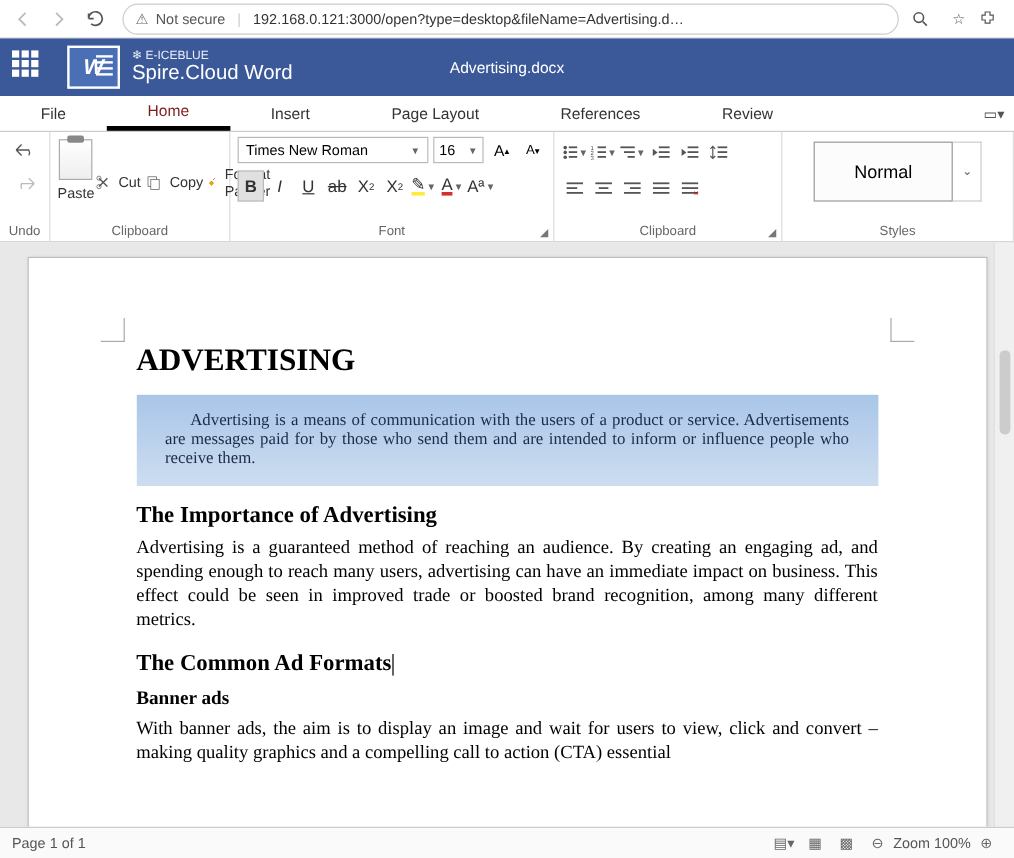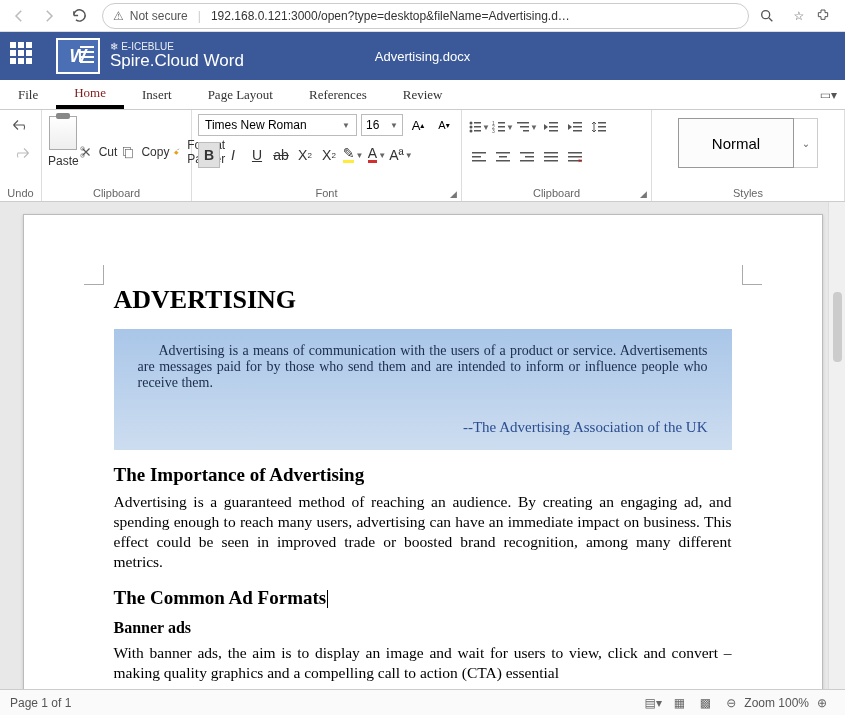--- a/index.html
+++ b/index.html
@@ -19,21 +19,21 @@
   .word-logo { width: 44px; height: 36px; border: 2px solid #fff; background: #4a6fb5; margin-right: 10px; display: flex; align-items: center; justify-content: center; position: relative; }
   .word-logo .W { font-weight: bold; font-size: 18px; color: #fff; font-style: italic; }
   .word-logo .lines { position: absolute; right: 4px; top: 6px; display: flex; flex-direction: column; gap: 3px; }
   .word-logo .lines span { width: 14px; height: 2px; background: #fff; }
   .brand-text { line-height: 1.1; }
   .brand-text .sub { font-size: 10px; opacity: .9; }
   .brand-text .main { font-size: 17px; }
   .doc-title-center { position: absolute; left: 0; right: 0; text-align: center; font-size: 13px; pointer-events: none; }
 
   .menu-bar { height: 30px; background: #fff; display: flex; align-items: center; border-bottom: 1px solid #ccc; position: relative; }
-  .menu-item { padding: 0 18px; height: 100%; display: flex; align-items: center; color: #333; font-size: 13px; font-family: Liberation Serif, serif; }
+  .menu-item { padding: 0 34px; height: 100%; display: flex; align-items: center; color: #333; font-size: 13px; }
   .menu-item.active { color: #7f1d1d; border-bottom: 4px solid #000000; }
   .menu-end { position: absolute; right: 8px; color: #555; }
 
   .ribbon { height: 92px; display: flex; border-bottom: 1px solid #ccc; background: #fff; }
   .ribbon-group { border-right: 1px solid #ddd; display: flex; flex-direction: column; padding: 4px 6px 0 6px; position: relative; }
   .ribbon-group .label { text-align: center; font-size: 11px; color: #666; padding-bottom: 2px; margin-top: auto; }
   .ribbon-group .launcher { position: absolute; right: 4px; bottom: 2px; font-size: 9px; color: #777; }
   .ribbon-undo { width: 42px; align-items: center; justify-content: flex-start; gap: 8px; }
   .ribbon-undo svg { width: 18px; height: 14px; }
 
@@ -365,21 +365,20 @@
 </div>
 
 <div class="canvas-wrap">
   <div class="scroll-thumb"></div>
   <div class="page">
     <div class="corner tl"></div>
     <div class="corner tr"></div>
     <div class="doc-h1">ADVERTISING</div>
     <div class="blue-box">
       <div style="text-indent:1.5em;">Advertising is a means of communication with the users of a product or service. Advertisements are messages paid for by those who send them and are intended to inform or influence people who receive them.</div>
-      <div class="attr">--The Advertising Association of the UK</div>
     </div>
     <div class="doc-h2">The Importance of Advertising</div>
     <div class="doc-p">Advertising is a guaranteed method of reaching an audience. By creating an engaging ad, and spending enough to reach many users, advertising can have an immediate impact on business. This effect could be seen in improved trade or boosted brand recognition, among many different metrics.</div>
     <div class="doc-h2">
       <span>The Common Ad Formats</span><span class="cursor-bar"></span>
     </div>
     <div class="doc-h3">Banner ads</div>
     <div class="doc-p">With banner ads, the aim is to display an image and wait for users to view, click and convert – making quality graphics and a compelling call to action (CTA) essential</div>
   </div>
 </div>

